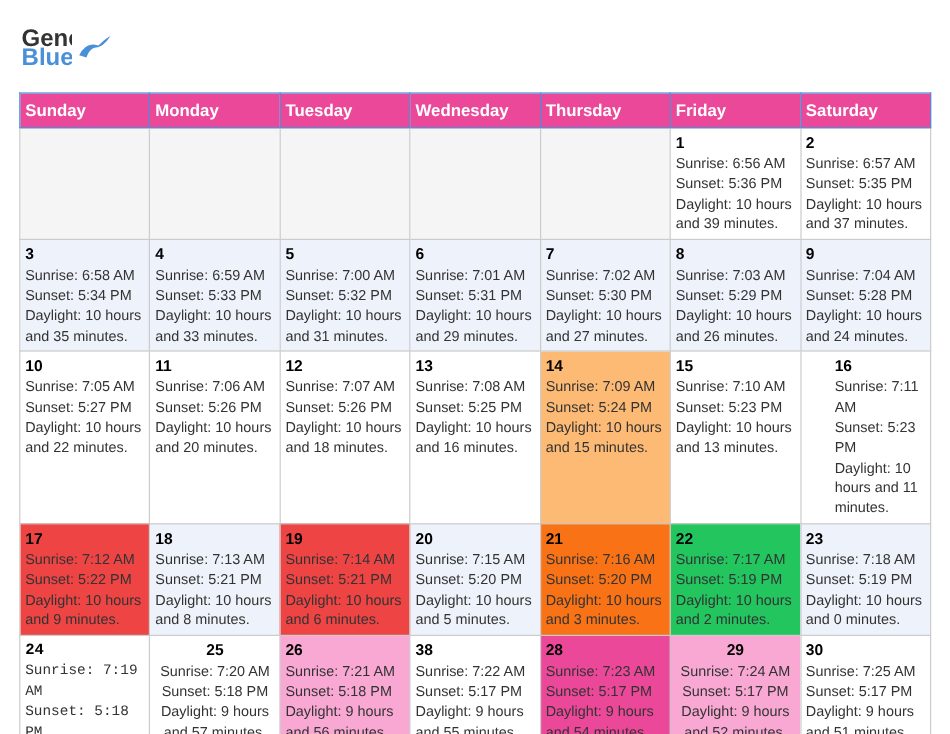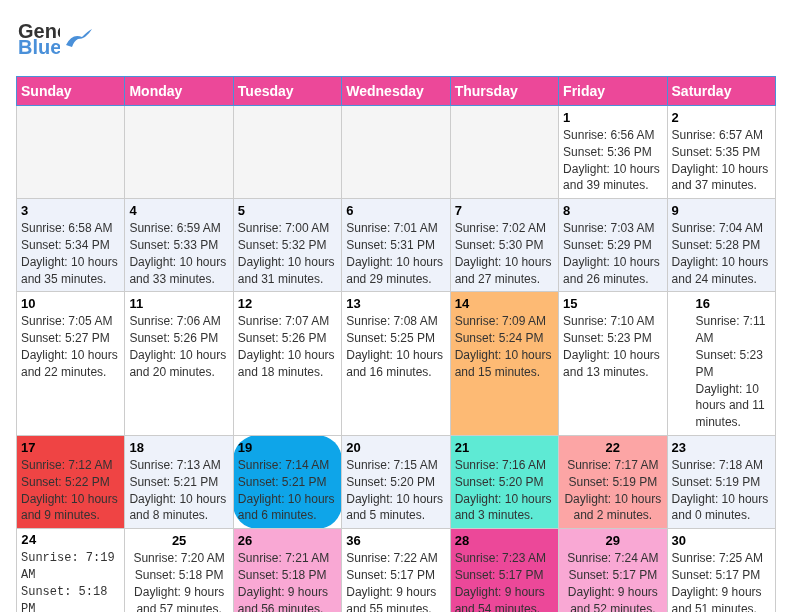--- a/index.html
+++ b/index.html
@@ -196,33 +196,33 @@
         </tr>
         <tr>
           <td style="background: #ef4444;">
             <div class="day-num">17</div>
             <div class="day-info">Sunrise: 7:12 AM<br>Sunset: 5:22 PM<br>Daylight: 10 hours and 9 minutes.</div>
           </td>
           <td style="background: rgb(238, 242, 250);">
             <div class="day-num">18</div>
             <div class="day-info">Sunrise: 7:13 AM<br>Sunset: 5:21 PM<br>Daylight: 10 hours and 8 minutes.</div>
           </td>
-          <td style="background: #0ea5e9; border-radius: 25px;">
+          <td style="background: #ef4444;">
             <div class="day-num">19</div>
             <div class="day-info">Sunrise: 7:14 AM<br>Sunset: 5:21 PM<br>Daylight: 10 hours and 6 minutes.</div>
           </td>
           <td style="background: rgb(238, 242, 250);">
             <div class="day-num">20</div>
             <div class="day-info">Sunrise: 7:15 AM<br>Sunset: 5:20 PM<br>Daylight: 10 hours and 5 minutes.</div>
           </td>
-          <td style="background: #5eead4;">
+          <td style="background: #f97316;">
             <div class="day-num">21</div>
             <div class="day-info">Sunrise: 7:16 AM<br>Sunset: 5:20 PM<br>Daylight: 10 hours and 3 minutes.</div>
           </td>
-          <td style="background: #fca5a5; text-align: center;">
+          <td style="background: #22c55e;">
             <div class="day-num">22</div>
             <div class="day-info">Sunrise: 7:17 AM<br>Sunset: 5:19 PM<br>Daylight: 10 hours and 2 minutes.</div>
           </td>
           <td style="background: rgb(238, 242, 250); margin-top: 12px;">
             <div class="day-num">23</div>
             <div class="day-info">Sunrise: 7:18 AM<br>Sunset: 5:19 PM<br>Daylight: 10 hours and 0 minutes.</div>
           </td>
         </tr>
         <tr>
           <td style="background: rgb(255, 255, 255); font-family: Liberation Mono, monospace;">
@@ -231,21 +231,21 @@
           </td>
           <td style="background: rgb(255, 255, 255); text-align: center;">
             <div class="day-num">25</div>
             <div class="day-info">Sunrise: 7:20 AM<br>Sunset: 5:18 PM<br>Daylight: 9 hours and 57 minutes.</div>
           </td>
           <td style="background: #f9a8d4; margin-left: 41px;">
             <div class="day-num">26</div>
             <div class="day-info">Sunrise: 7:21 AM<br>Sunset: 5:18 PM<br>Daylight: 9 hours and 56 minutes.</div>
           </td>
           <td style="background: rgb(255, 255, 255);">
-            <div class="day-num">36</div>
+            <div class="day-num">38</div>
             <div class="day-info">Sunrise: 7:22 AM<br>Sunset: 5:17 PM<br>Daylight: 9 hours and 55 minutes.</div>
           </td>
           <td style="background: #ec4899;">
             <div class="day-num">28</div>
             <div class="day-info">Sunrise: 7:23 AM<br>Sunset: 5:17 PM<br>Daylight: 9 hours and 54 minutes.</div>
           </td>
           <td style="background: #f9a8d4; text-align: center;">
             <div class="day-num">29</div>
             <div class="day-info">Sunrise: 7:24 AM<br>Sunset: 5:17 PM<br>Daylight: 9 hours and 52 minutes.</div>
           </td>

